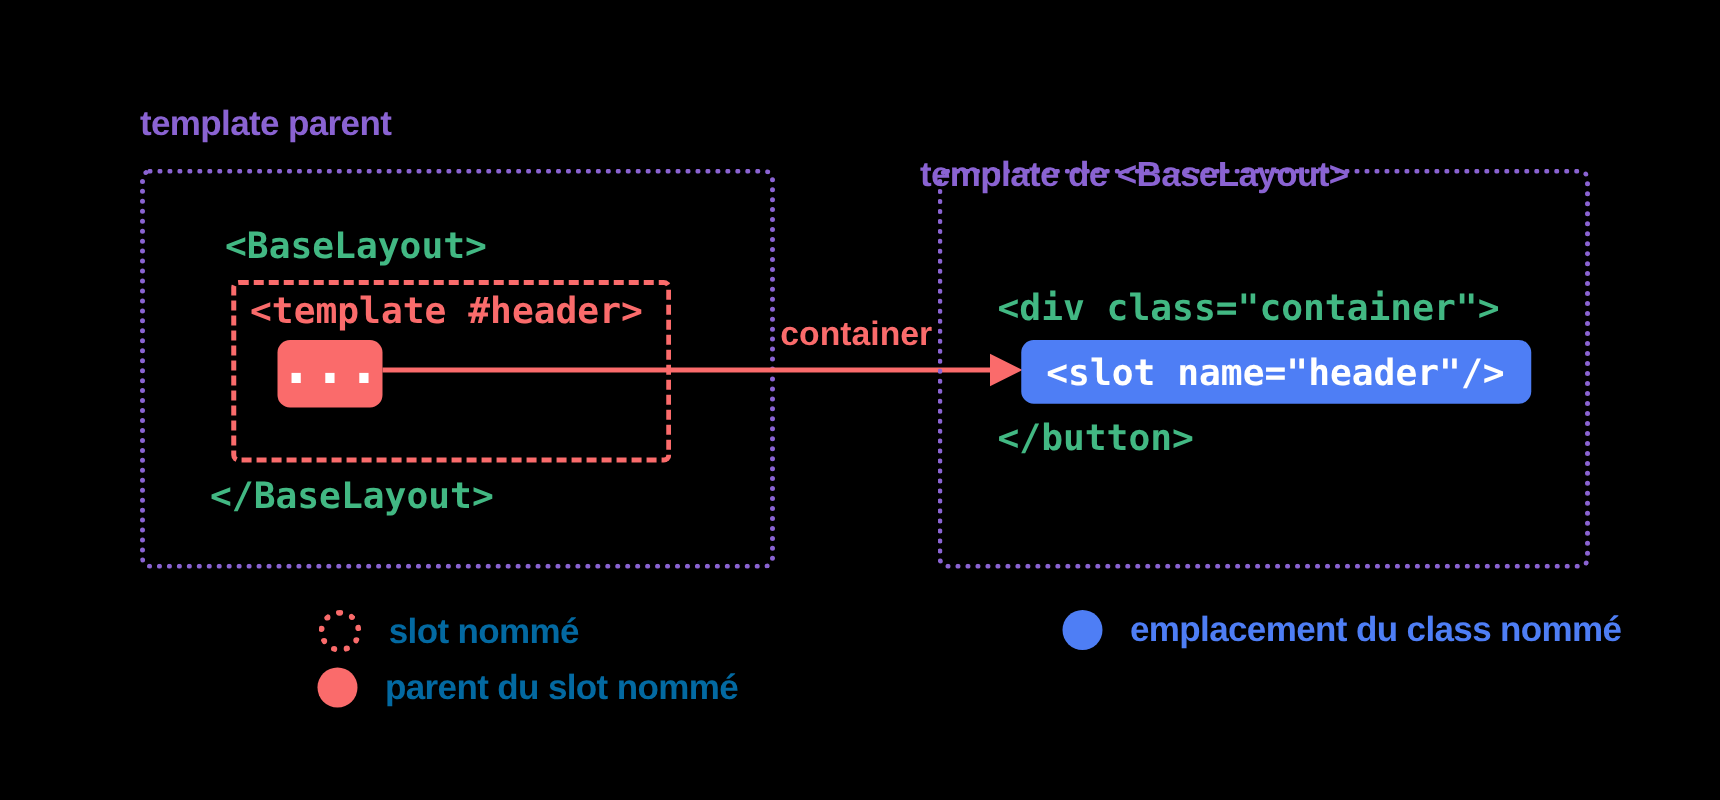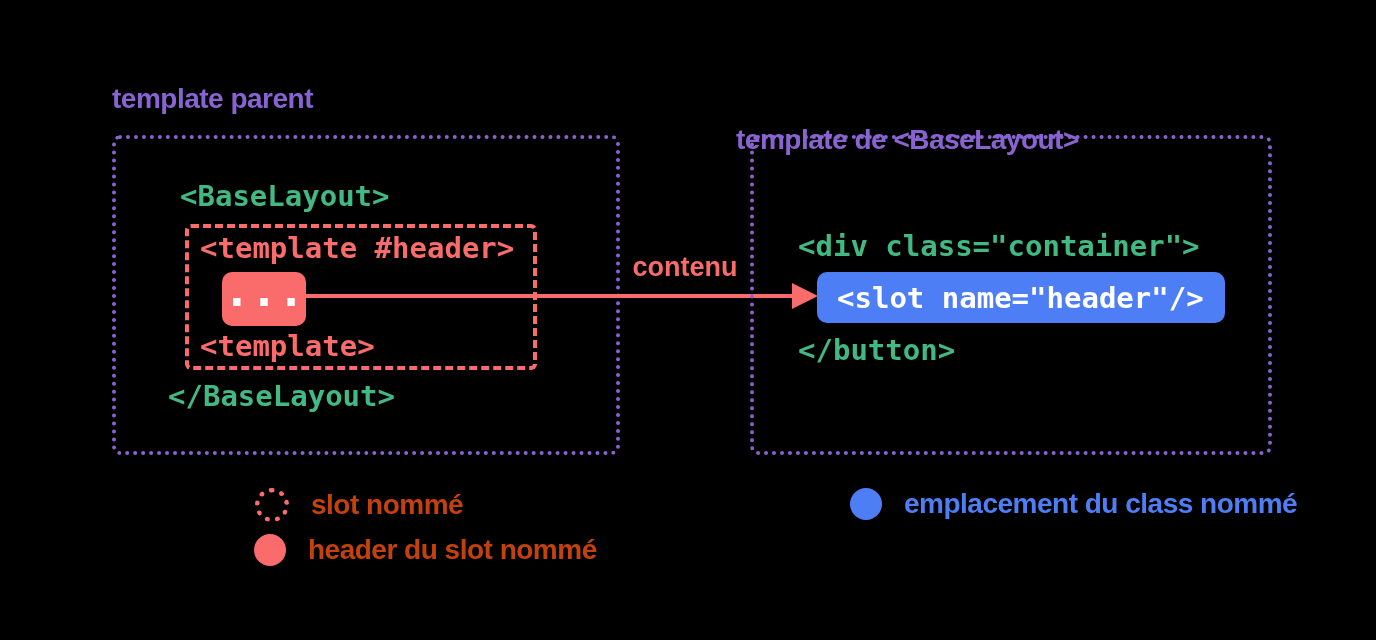--- a/index.html
+++ b/index.html
@@ -100,21 +100,21 @@
     display: flex;
     align-items: center;
     gap: 22px;
     white-space: nowrap;
   }
   .legend-label {
     font-size: 28px;
     font-weight: bold;
     letter-spacing: -0.5px;
   }
-  .legend-label.red  { color: #c2410c; text-align: right; }
+  .legend-label.red  { color: #0369a1; text-align: right; }
   .legend-label.blue { color: #4e7ef5; }
   .icon-dotted-circle {
     width: 24px; height: 24px;
     border: 5px dotted #fa6b6b;
     border-radius: 50%;
     box-sizing: content-box;
   }
   .icon-filled-circle {
     width: 32px; height: 32px;
     border-radius: 50%;
@@ -134,48 +134,47 @@
   <div class="abs code green" style="left:168px; top:181px;margin-left:12px;">&lt;BaseLayout&gt;</div>
 
   <div class="abs slot-dashed-box" style="left:185px; top:224px; width:352px; height:146px;"></div>
 
   <div class="abs code red" style="left:200px; top:233px;">&lt;template #header&gt;</div>
 
   <div class="abs slot-content-box" style="left:222px; top:272px; width:84px; height:54px;">
     <span class="ellipsis-text">...</span>
   </div>
 
-  <div class="abs code red" style="left:200px; top:331px;">&lt;template&gt;</div>
 
   <div class="abs code green" style="left:168px; top:381px;">&lt;/BaseLayout&gt;</div>
 
   <div class="abs arrow-line" style="left:306px; top:294px; width:488px;"></div>
   <div class="abs arrow-head" style="left:792px; top:283px;"></div>
-  <div class="abs arrow-label" style="left:620px; top:252px; width:130px;">contenu</div>
+  <div class="abs arrow-label" style="left:620px; top:252px; width:130px;">container</div>
 
   <div class="abs panel-title" style="left:736px; top:83px;margin-top:41px;">template de &lt;BaseLayout&gt;</div>
 
   <div class="abs panel-box" style="left:750px; top:135px; width:522px; height:320px;"></div>
 
   <div class="abs code green" style="left:798px; top:231px;">&lt;div class="container"&gt;</div>
 
   <div class="abs slot-placeholder-box" style="left:817px; top:272px; width:408px; height:51px;">
     <span class="code">&lt;slot name="header"/&gt;</span>
   </div>
 
   <div class="abs code green" style="left:798px; top:335px;">&lt;/button&gt;</div>
 
   <div class="abs legend-row" style="left:255px; top:488px;">
     <span class="icon-dotted-circle"></span>
     <span class="legend-label red">slot nommé</span>
   </div>
 
   <div class="abs legend-row" style="left:254px; top:534px;">
     <span class="icon-filled-circle red"></span>
-    <span class="legend-label red">header du slot nommé</span>
+    <span class="legend-label red">parent du slot nommé</span>
   </div>
 
   <div class="abs legend-row" style="left:850px; top:488px;">
     <span class="icon-filled-circle blue"></span>
     <span class="legend-label blue">emplacement du class nommé</span>
   </div>
 
 </div>
 
 </body></html>

